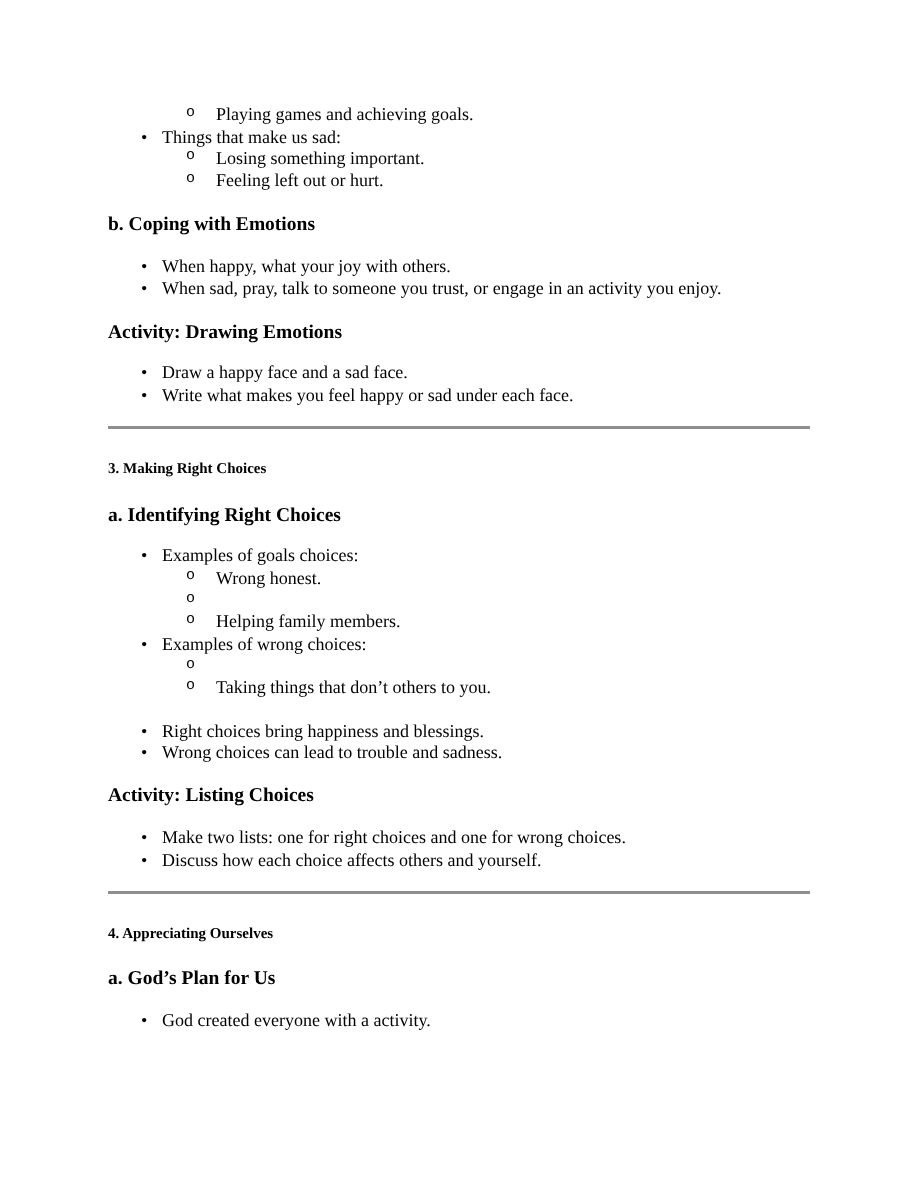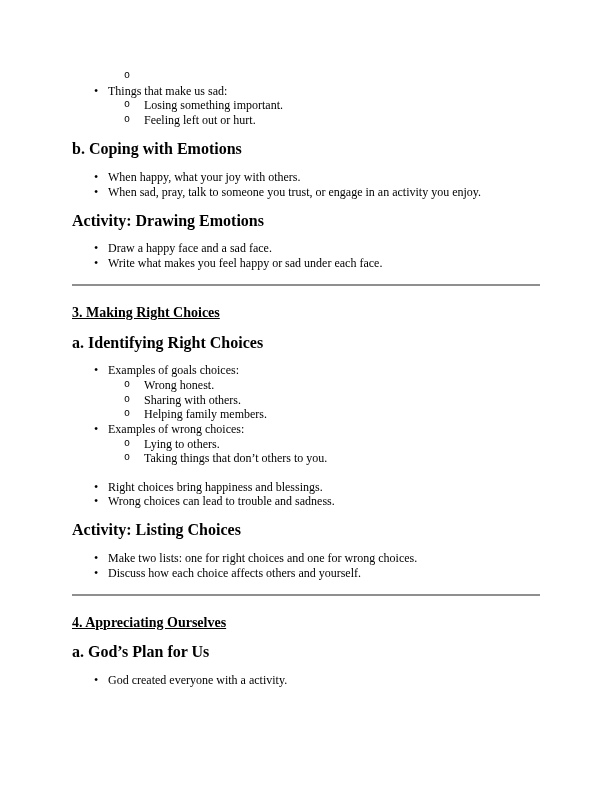--- a/index.html
+++ b/index.html
@@ -10,32 +10,33 @@
     font-size:12px;line-height:14.7px;
   }
   .page{padding:69px 72px 0 72px;box-sizing:border-box;width:612px;height:792px;}
   .list{margin:0 0 13.5px 0;}
   .li{display:flex;}
   .li .t{flex:1;}
   .l1{padding-left:22px;}
   .l1 .b{width:14px;flex:none;}
   .l2{padding-left:52px;}
   .l2 .b{width:20px;flex:none;font-family:"Liberation Mono","DejaVu Sans Mono",monospace;font-size:10px;}
-  .h4{font-weight:bold;font-size:16px;line-height:15px;margin:0 0 13.5px 0;}
-  .h3{font-weight:bold;font-size:14px;line-height:19px;margin:0 0 12.5px 0;text-decoration:underline;}
+  .h4{font-weight:bold;font-size:13px;line-height:15px;margin:0 0 13.5px 0;}
+  .h3{font-weight:bold;font-size:10px;line-height:19px;margin:0 0 12.5px 0;}
   .hr{height:2px;background:#8f8f8f;border:0;margin:13px 0 17px 0;}
 </style>
 </head>
 <body style="background: rgb(255, 255, 255); color: rgb(0, 0, 0);">
 
 <div class="page">
 
   <div class="list">
     <div class="li l2">
       <span class="b">o</span>
+      <span class="t">Playing games and achieving goals.</span>
     </div>
     <div class="li l1">
       <span class="b">•</span>
       <span class="t">Things that make us sad:</span>
     </div>
     <div class="li l2">
       <span class="b">o</span>
       <span class="t">Losing something important.</span>
     </div>
     <div class="li l2">
@@ -80,33 +81,31 @@
     <div class="li l1">
       <span class="b">•</span>
       <span class="t">Examples of goals choices:</span>
     </div>
     <div class="li l2">
       <span class="b">o</span>
       <span class="t">Wrong honest.</span>
     </div>
     <div class="li l2">
       <span class="b">o</span>
-      <span class="t">Sharing with others.</span>
     </div>
     <div class="li l2">
       <span class="b">o</span>
       <span class="t">Helping family members.</span>
     </div>
     <div class="li l1">
       <span class="b">•</span>
       <span class="t">Examples of wrong choices:</span>
     </div>
     <div class="li l2">
       <span class="b">o</span>
-      <span class="t">Lying to others.</span>
     </div>
     <div class="li l2">
       <span class="b">o</span>
       <span class="t">Taking things that don’t others to you.</span>
     </div>
   </div>
 
 
   <div class="list">
     <div class="li l1">

